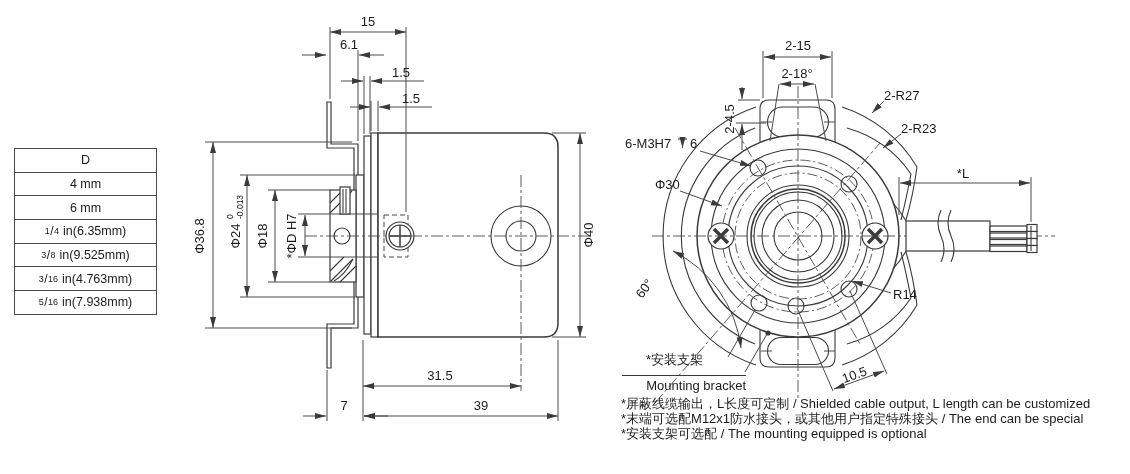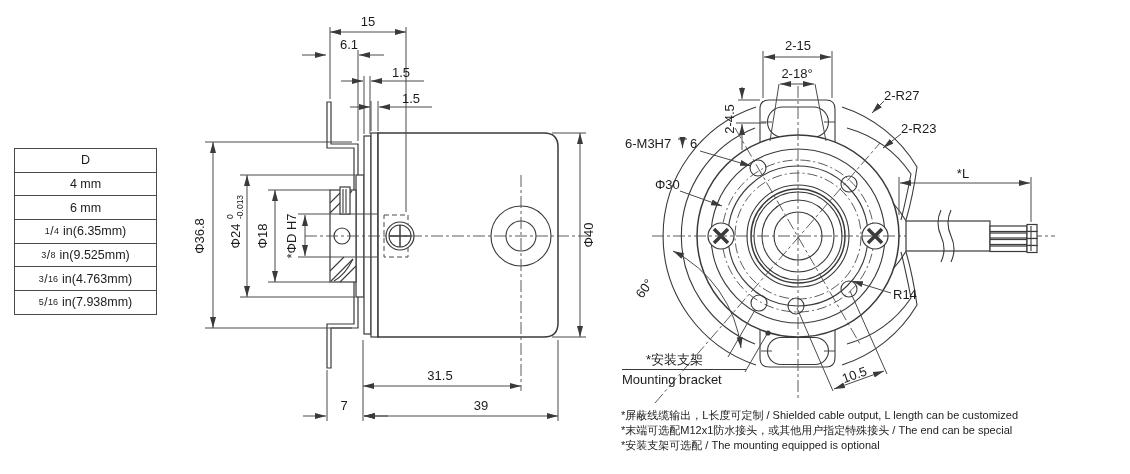--- a/index.html
+++ b/index.html
@@ -22,26 +22,26 @@
   #dtable{position:absolute;left:14px;top:148px;width:141px;
           border:1px solid #4a4a4a;background:#fff;}
   .trow{height:22.7px;border-bottom:1px solid #4a4a4a;display:flex;align-items:center;
         justify-content:center;font-size:12.5px;white-space:nowrap;}
   .trow:last-child{border-bottom:none;}
   .frac{display:inline-flex;align-items:center;margin-right:4px;}
   .frac sup{font-size:9px;vertical-align:super;}
   .frac sub{font-size:9px;vertical-align:sub;}
   .frac .fs{font-size:12px;margin:0 0.5px;}
   
-  #notes{position:absolute;left:621px;top:408px;width:509px;font-size:11px;line-height:15.2px;}
+  #notes{position:absolute;left:621px;top:396px;width:509px;font-size:13px;line-height:15.2px;}
   #notes .indent{padding-left:9px;}
   
   #mlabel{position:absolute;left:622px;top:351px;width:124px;font-size:13px;}
-  #mlabel .cn{padding-left:24px;border-bottom:1.2px solid #3a3a3a;padding-bottom:0;}
-  #mlabel .en{padding-top:2px;}
+  #mlabel .cn{padding-left:24px;border-bottom:1.2px solid #3a3a3a;padding-bottom:6px;}
+  #mlabel .en{padding-top:2px;text-align:right;}
 </style>
 </head>
 <body>
 
 <div id="stage">
 
   
   <div id="dtable">
     <div class="trow">D</div>
     <div class="trow">

